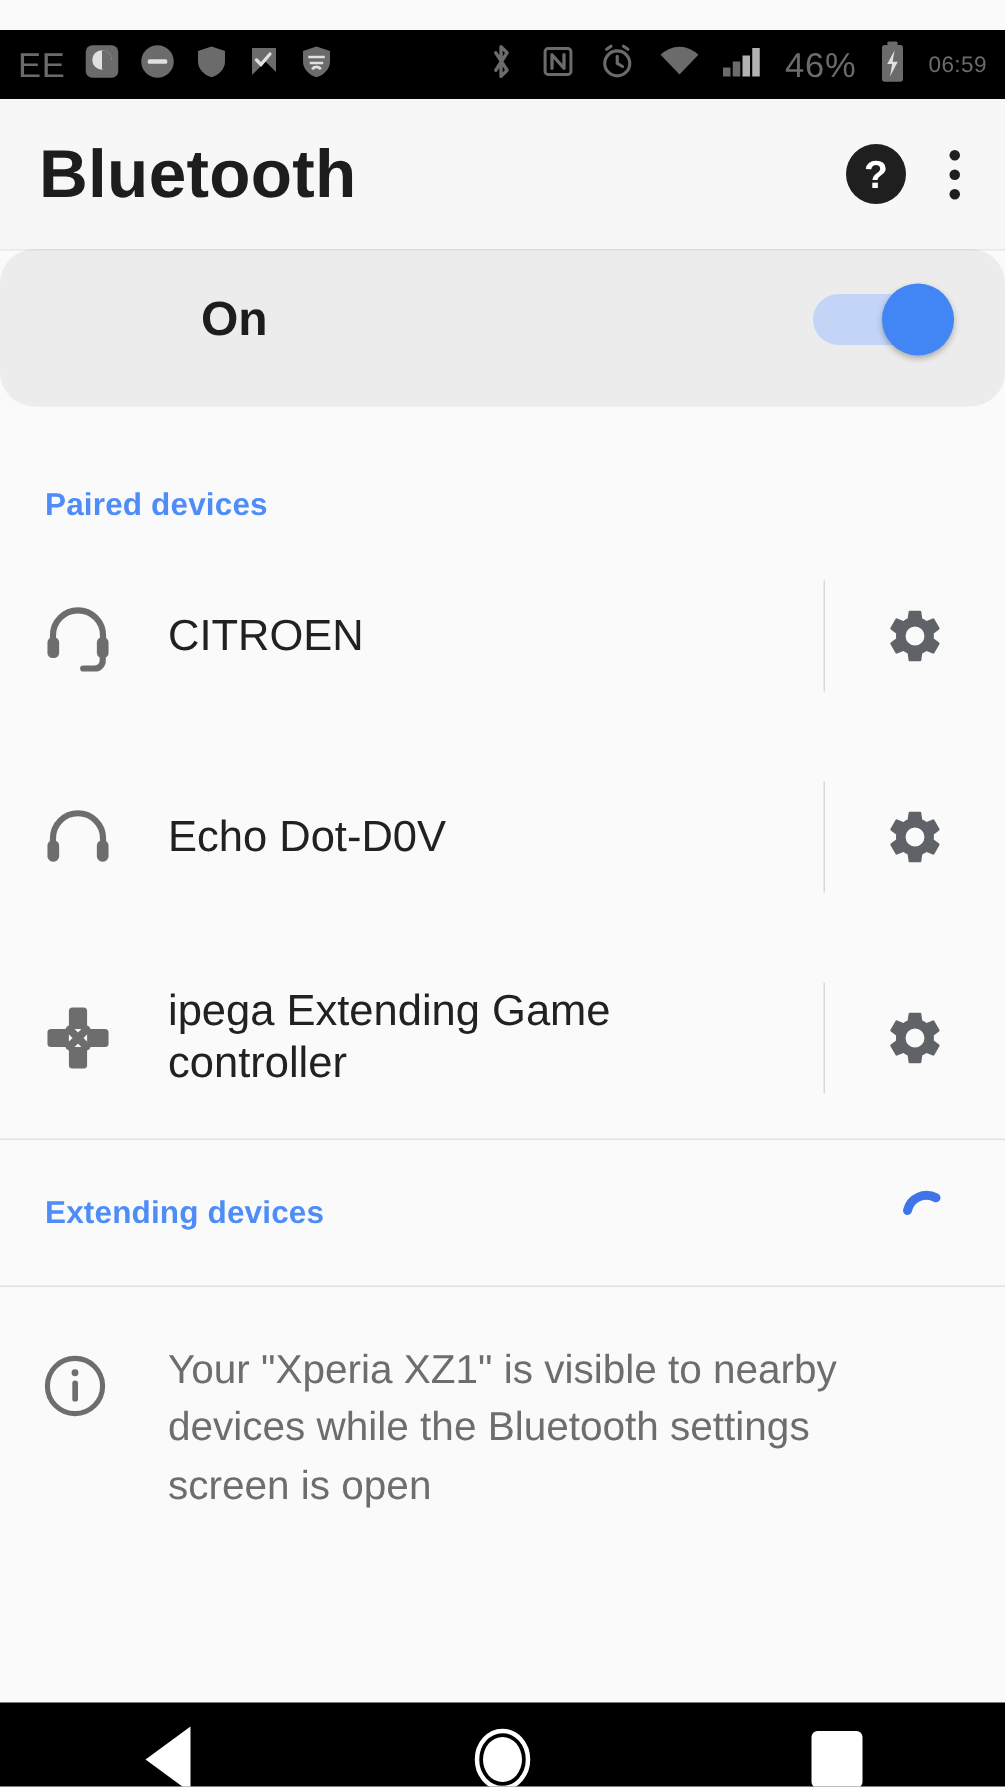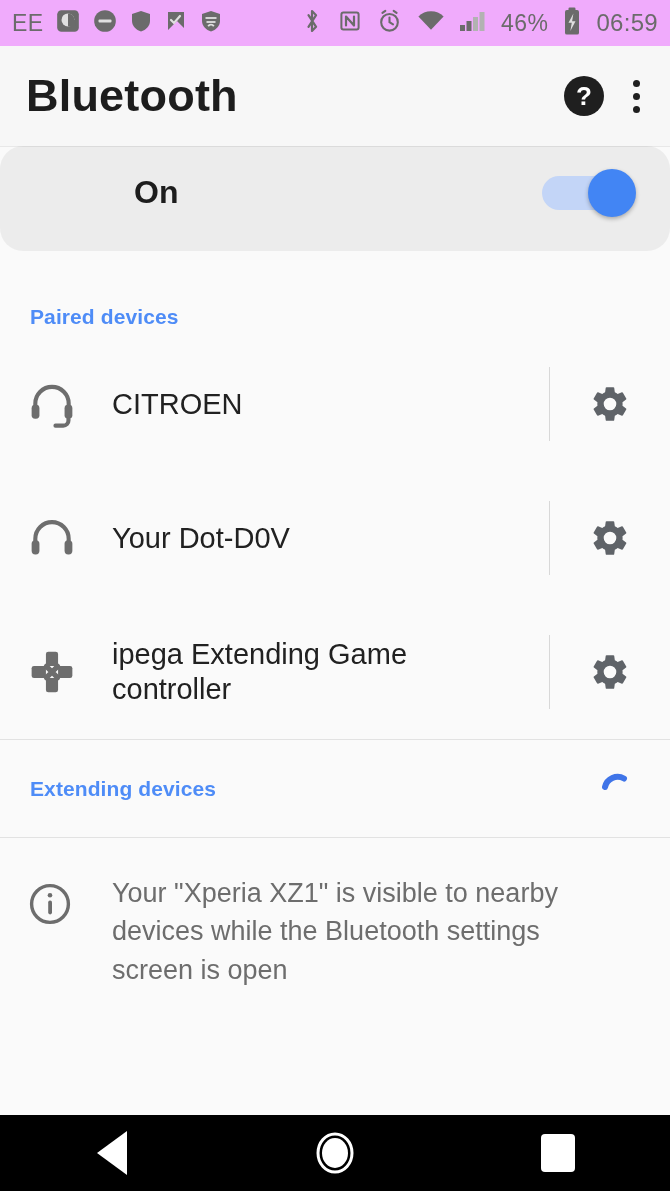--- a/index.html
+++ b/index.html
@@ -6,27 +6,27 @@
   html, body {
     width:670px; height:1191px;
     font-family:"Liberation Sans", sans-serif;
     background:#fafafa;
     overflow:hidden;
   }
   #screen { position:relative; width:670px; height:1191px; background:#fafafa; }
 
   
   .statusbar{
-    height:46px; background:#f0abfc; display:flex; align-items:center;
-    padding:0 12px; gap:0;
+    height:46px; background:#000000; display:flex; align-items:center;
+    padding:0 12px; gap:0;margin-top:20px;
   }
   .sb-left{ display:flex; align-items:center; gap:11px; flex:0 0 auto; }
   .sb-right{ display:flex; align-items:center; gap:15px; margin-left:auto; }
   .sb-txt{ color:#6b6b6b; font-size:23px; font-weight:400; letter-spacing:.5px; }
-  .sb-clock{ color:#6b6b6b; font-size:24px; letter-spacing:.3px; }
+  .sb-clock{ color:#6b6b6b; font-size:15px; letter-spacing:.3px; }
   .sb-ico{ display:block; }
 
   
   .actionbar{
     height:100px; background:#f7f7f7; display:flex; align-items:center;
     padding:0 26px; box-shadow:0 1px 0 rgba(0,0,0,.07);
     position:relative; z-index:3;
   }
   .title{ font-size:45px; color:#1d1d1d; font-weight:700; letter-spacing:.2px; }
   .ab-actions{ margin-left:auto; display:flex; align-items:center; gap:28px; }
@@ -253,21 +253,21 @@
     </div>
 
     <div class="device">
       <div class="dev-icon">
         <svg width="52" height="52" viewBox="0 0 24 24">
           <path d="M4.3 16 L4.3 12.4 A7.7 7.7 0 0 1 19.7 12.4 L19.7 16" stroke="#6d6d6d" stroke-width="1.9" fill="none" stroke-linecap="round"></path>
           <rect x="2.6" y="13" width="3.6" height="6.6" rx="1.7" fill="#6d6d6d"></rect>
           <rect x="17.8" y="13" width="3.6" height="6.6" rx="1.7" fill="#6d6d6d"></rect>
         </svg>
       </div>
-      <div class="dev-name">Your Dot-D0V</div>
+      <div class="dev-name">Echo Dot-D0V</div>
       <div class="dev-divider"></div>
       <div class="gear-btn">
         <svg width="42" height="42" viewBox="0 0 24 24">
           <path fill="#5f6368" d="M19.14 12.94a7.07 7.07 0 0 0 0-1.88l2.03-1.58a.5.5 0 0 0 .12-.64l-1.92-3.32a.5.5 0 0 0-.6-.22l-2.39.96a7.03 7.03 0 0 0-1.62-.94l-.36-2.54a.5.5 0 0 0-.5-.42h-3.84a.5.5 0 0 0-.5.42l-.36 2.54c-.59.24-1.13.56-1.62.94l-2.39-.96a.5.5 0 0 0-.6.22L2.67 8.84a.5.5 0 0 0 .12.64l2.03 1.58a7.07 7.07 0 0 0 0 1.88l-2.03 1.58a.5.5 0 0 0-.12.64l1.92 3.32c.13.22.39.3.6.22l2.39-.96c.5.38 1.03.7 1.62.94l.36 2.54c.04.24.25.42.5.42h3.84c.25 0 .46-.18.5-.42l.36-2.54c.59-.24 1.13-.56 1.62-.94l2.39.96c.22.08.47 0 .6-.22l1.92-3.32a.5.5 0 0 0-.12-.64l-2.03-1.58zM12 15.6A3.6 3.6 0 1 1 12 8.4a3.6 3.6 0 0 1 0 7.2z"></path>
         </svg>
       </div>
     </div>
 
     <div class="device">
       <div class="dev-icon">

